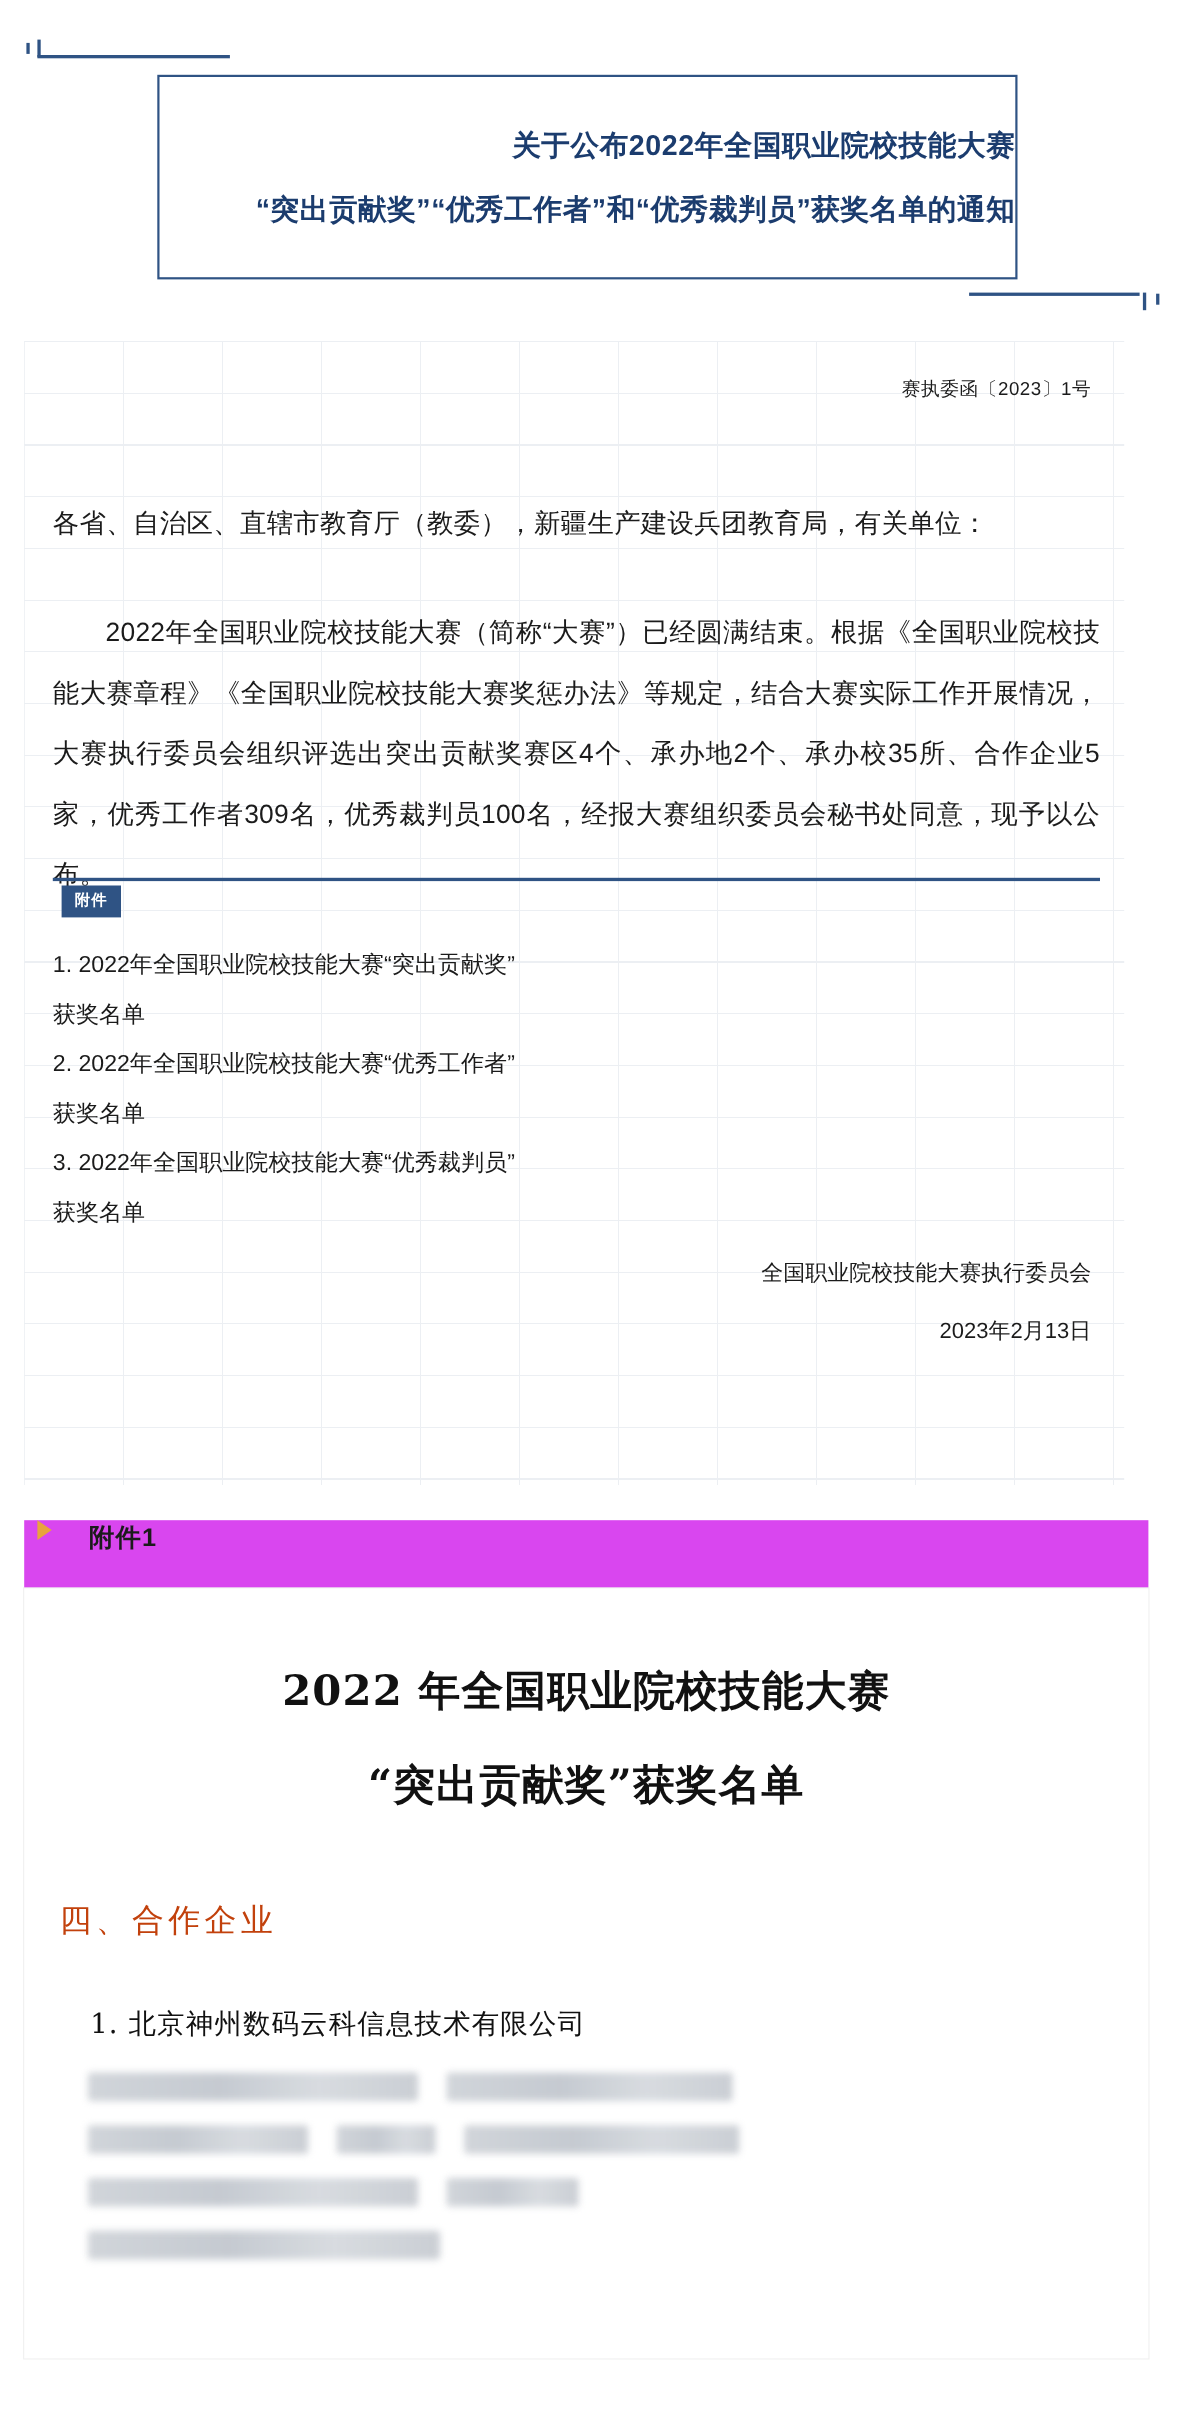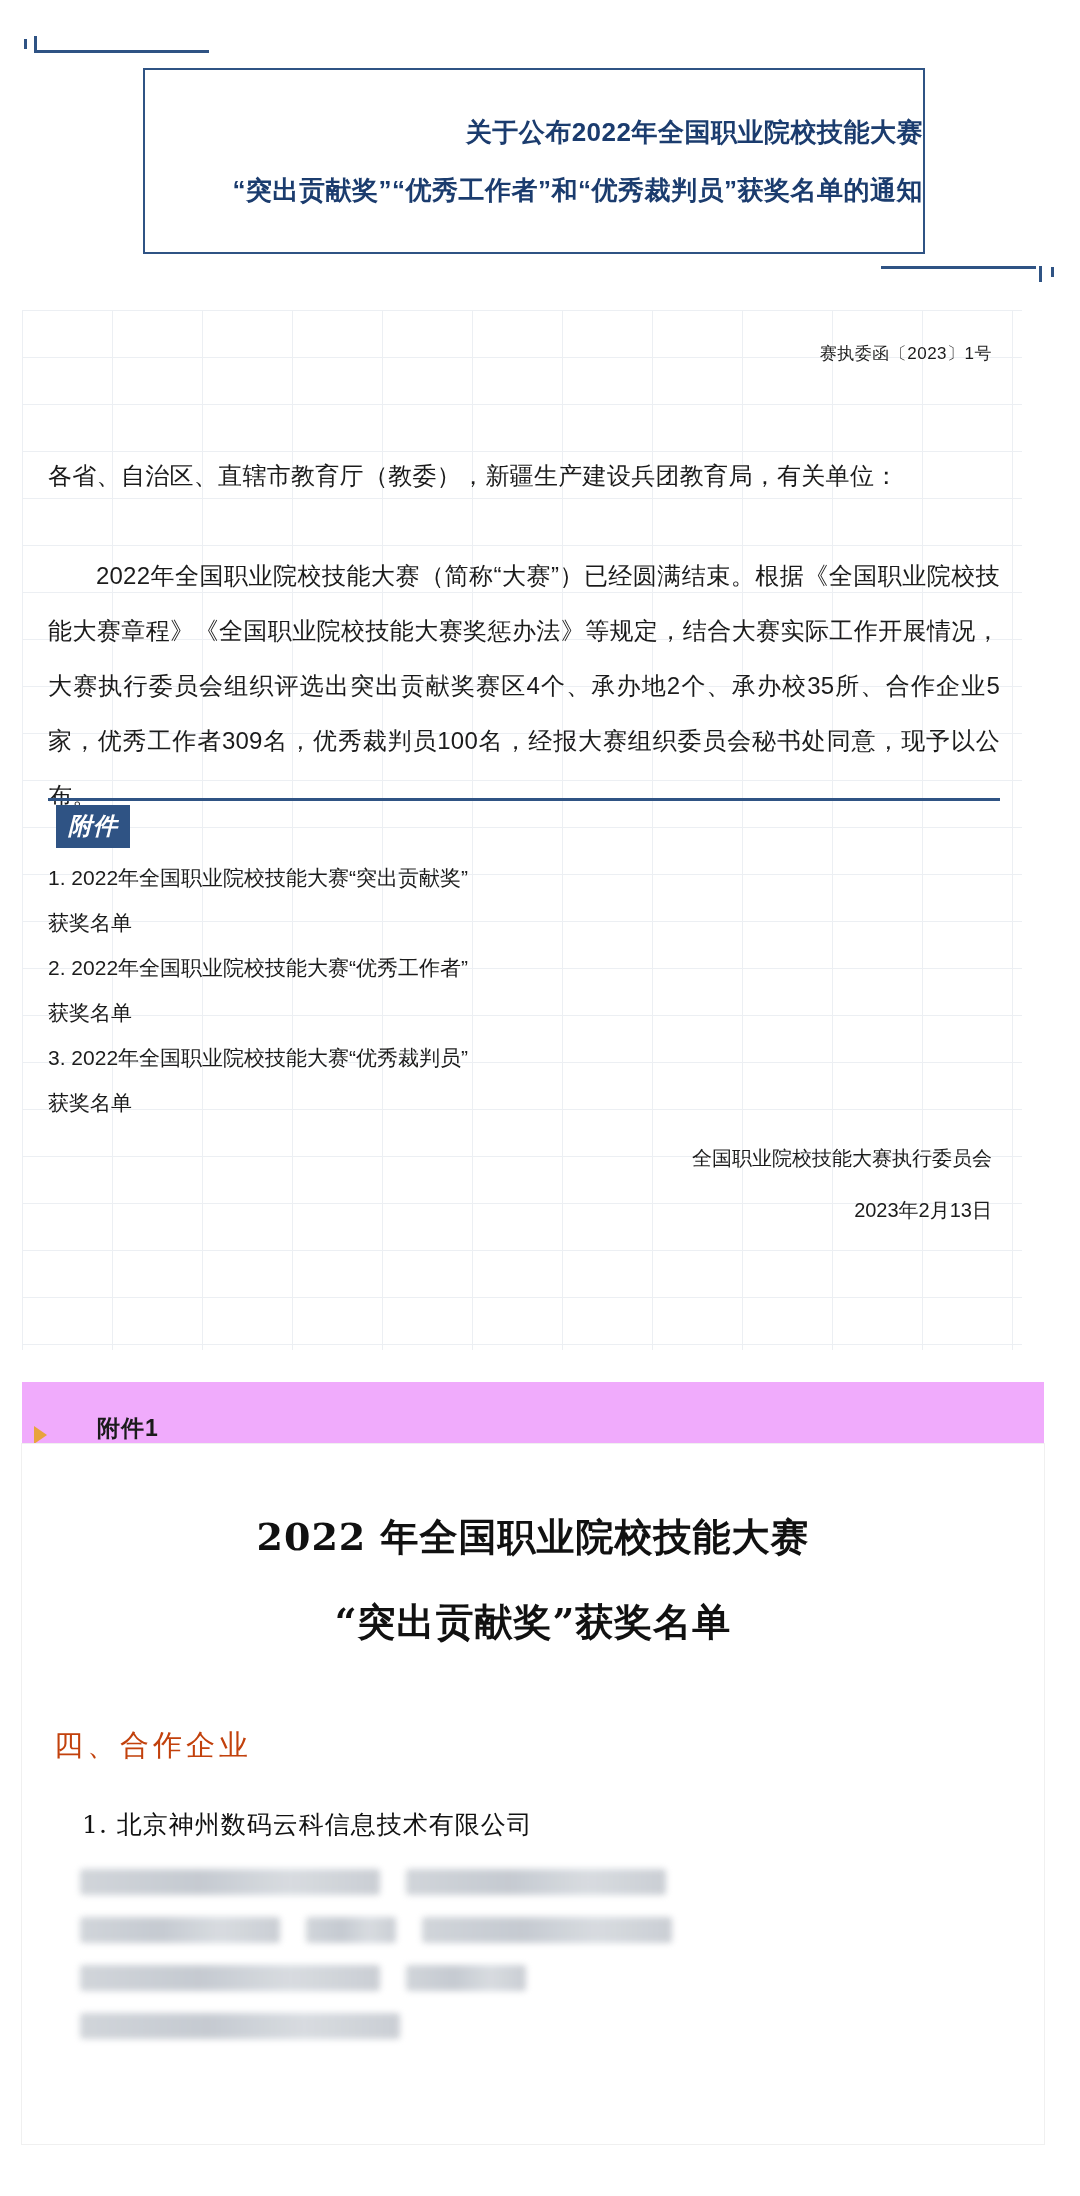--- a/index.html
+++ b/index.html
@@ -167,25 +167,24 @@
     width: 952px;
     height: 3px;
     background: #2f5384;
   }
   .attach-tag {
     position: absolute;
     left: 34px;
     top: 495px;
     background: #2f5384;
     color: #ffffff;
-    font-size: 24px;
+    font-size: 14px;
     font-weight: bold;
     padding: 5px 12px 6px 12px;
     letter-spacing: 1px;
-    font-style: italic;
   }
 
   .attach-list {
     position: absolute;
     left: 26px;
     top: 545px;
     width: 952px;
   }
   .attach-item {
     font-size: 21px;
@@ -206,24 +205,23 @@
     color: #1b1b1b;
   }
 
   
   .attach-bar {
     position: absolute;
     left: 22px;
     top: 1382px;
     width: 1022px;
     height: 62px;
-    background: #f0abfc;
+    background: #d946ef;
     display: flex;
-    align-items: flex-end;
-    gap: 16px;
+    align-items: flex-start;
   }
   .attach-bar .tri {
     width: 0;
     height: 0;
     border-left: 13px solid #e8a33d;
     border-top: 9px solid transparent;
     border-bottom: 9px solid transparent;
     margin-left: 12px;
     margin-right: 34px;
   }
@@ -267,21 +265,21 @@
     color: #c2410c;
     margin-left: 32px;
     margin-top: 78px;
     letter-spacing: 4px;
   }
   .ap-entry {
     font-family: "DejaVu Serif", "Liberation Serif", serif;
     font-size: 25px;
     color: #111;
     margin-left: 60px;
-    margin-top: 42px;
+    margin-top: 57px;
     letter-spacing: 1px;
   }
 
   
   .blur-wrap {
     margin-left: 58px;
     margin-top: 28px;
     width: 900px;
   }
   .blur-row {

